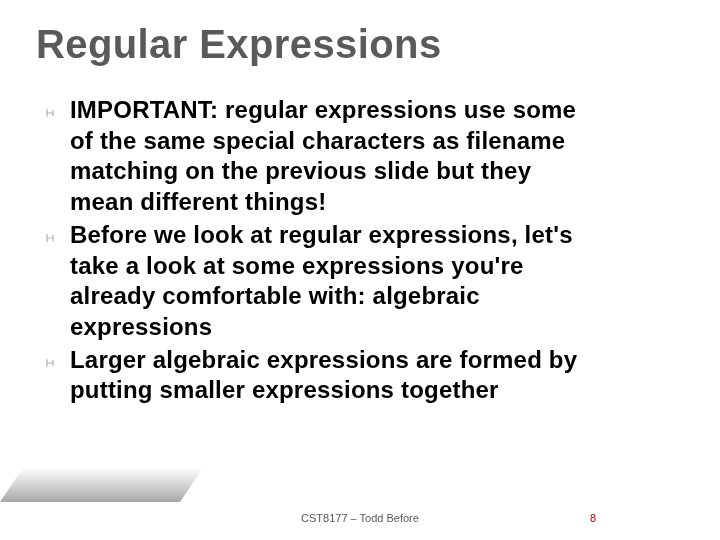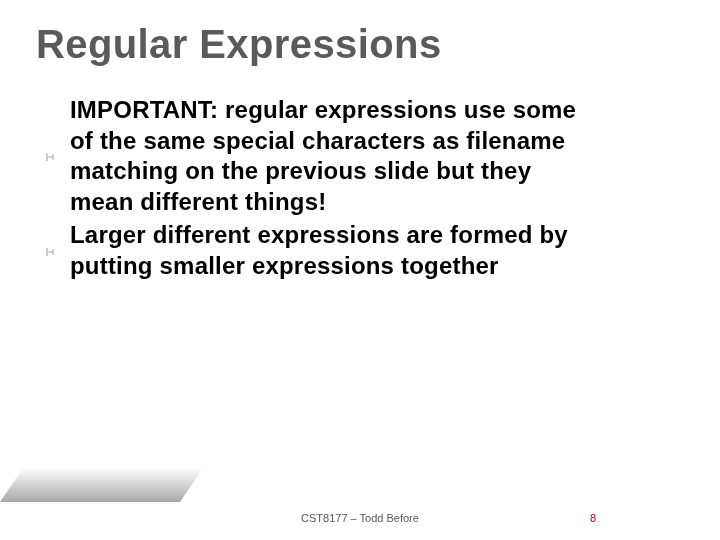--- a/index.html
+++ b/index.html
@@ -1,20 +1,20 @@
 <!DOCTYPE html>
 <html><head>
 <meta charset="utf-8">
 <style>
   * { margin: 0; padding: 0; box-sizing: border-box; }
   html, body { width: 720px; height: 540px; background: #ffffff; font-family: "Lucida Sans", "Lucida Sans Unicode", "Segoe UI", Arial, sans-serif; overflow: hidden; }
   .slide { position: relative; width: 616px; height: 540px; padding: 22px 36px 0 36px; }
   .title { font-family: "Lucida Sans", "Lucida Sans Unicode", "Segoe UI", Arial, sans-serif; font-size: 40px; font-weight: 700; color: #5a5a5a; letter-spacing: 0.4px; margin-bottom: 28px; }
   .content { padding-left: 10px; }
-  .bullet-row { display: flex; align-items: center; margin-bottom: 2px; }
+  .bullet-row { display: flex; align-items: flex-start; margin-bottom: 2px; }
   .bullet-marker { flex: 0 0 24px; font-size: 14px; color: #b0b0b0; line-height: 32px; padding-top: 2px; }
   .bullet-text { font-family: "Lucida Sans", "Lucida Sans Unicode", "Segoe UI", Arial, sans-serif; font-size: 24px; font-weight: 700; color: #000; line-height: 1.28; letter-spacing: 0.2px; }
   .shadow-deco { position: absolute; left: 0; bottom: 38px; width: 180px; height: 34px; background: linear-gradient(to top, rgba(0,0,0,0.34), rgba(0,0,0,0)); transform: skewX(-34deg); transform-origin: left bottom; pointer-events: none; }
   .footer { position: absolute; bottom: 16px; left: 0; width: 720px; display: flex; justify-content: center; font-size: 11px; color: #595959; }
   .page-num { position: absolute; bottom: 16px; right: 20px; font-size: 11px; color: #c00000; }
 </style>
 </head>
 <body>
 
 <div class="slide">
@@ -29,21 +29,29 @@
           </svg>
       </div>
       <div class="bullet-text">IMPORTANT: regular expressions use some of the same special characters as filename matching on the previous slide but they mean different things!</div>
     </div>
     <div class="bullet-row">
       <div class="bullet-marker">
         <svg width="10" height="10" viewBox="0 0 10 10">
             <path d="M1 1 L1 9 M1 5 L7 5 M7 2 L7 8" stroke="#b0b0b0" stroke-width="1.2" fill="none"></path>
           </svg>
       </div>
-      <div class="bullet-text">Larger different expressions are formed by putting smaller expressions together</div>
+      <div class="bullet-text">Before we look at regular expressions, let's take a look at some expressions you're already comfortable with: algebraic expressions</div>
+    </div>
+    <div class="bullet-row">
+      <div class="bullet-marker">
+        <svg width="10" height="10" viewBox="0 0 10 10">
+            <path d="M1 1 L1 9 M1 5 L7 5 M7 2 L7 8" stroke="#b0b0b0" stroke-width="1.2" fill="none"></path>
+          </svg>
+      </div>
+      <div class="bullet-text">Larger algebraic expressions are formed by putting smaller expressions together</div>
     </div>
   </div>
 
   <div class="shadow-deco"></div>
 
   <div class="footer">CST8177 – Todd Before</div>
   <div class="page-num">8</div>
 
 </div>
 

